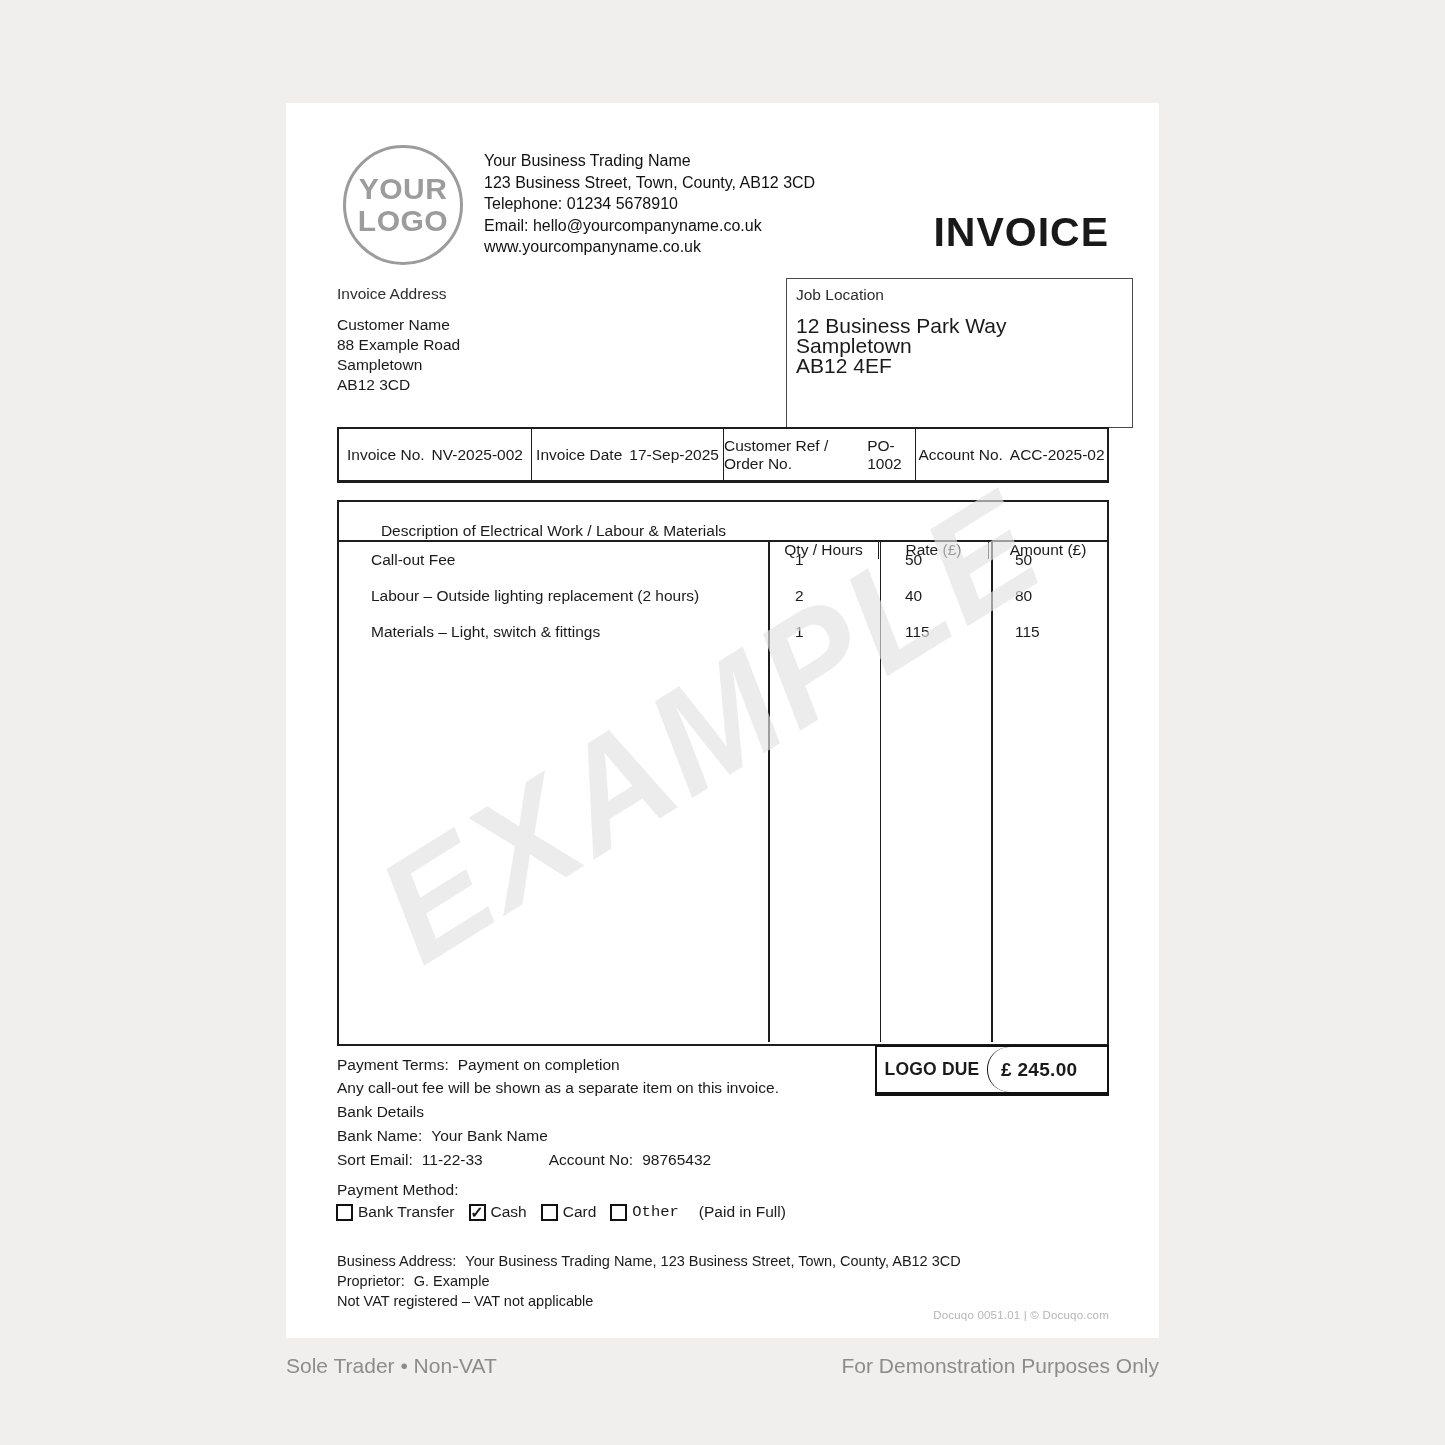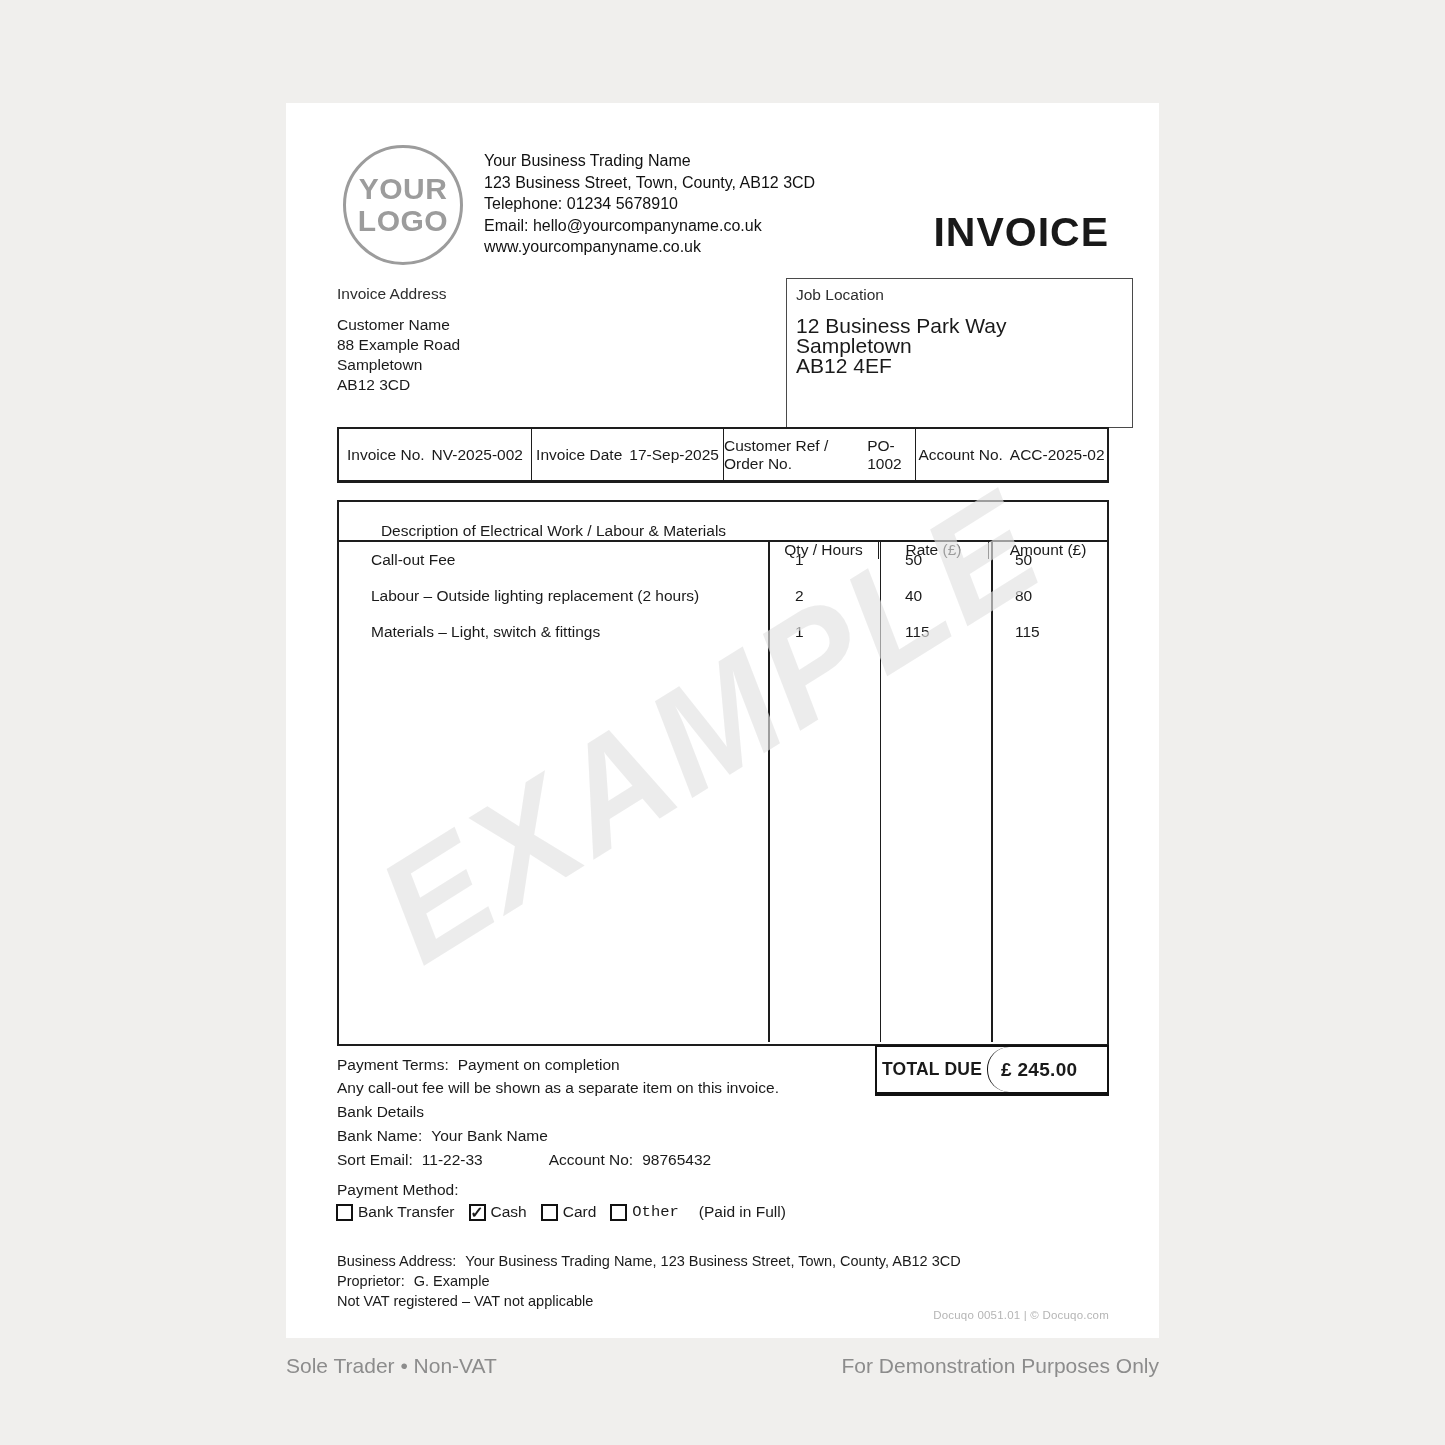--- a/index.html
+++ b/index.html
@@ -211,21 +211,21 @@
       <div class="item-row">
         <div class="desc">Materials – Light, switch &amp; fittings</div>
         <div class="num">1</div>
         <div class="num">115</div>
         <div class="num">115</div>
       </div>
     </div>
   </div>
 
   <div class="total-box">
-    <div class="total-label">TOTAL DUE</div>
+    <div class="total-label">LOGO DUE</div>
     <div class="total-value">£ 245.00</div>
   </div>
 
   <div class="tline" style="top:953px;">
     <span>Payment Terms:</span><span class="val">Payment on completion</span>
   </div>
   <div class="tline" style="top:976px;">Any call-out fee will be shown as a separate item on this invoice.</div>
   <div class="tline" style="top:1000px;">Bank Details</div>
   <div class="tline" style="top:1024px;">
     <span>Bank Name:</span><span class="val">Your Bank Name</span>

